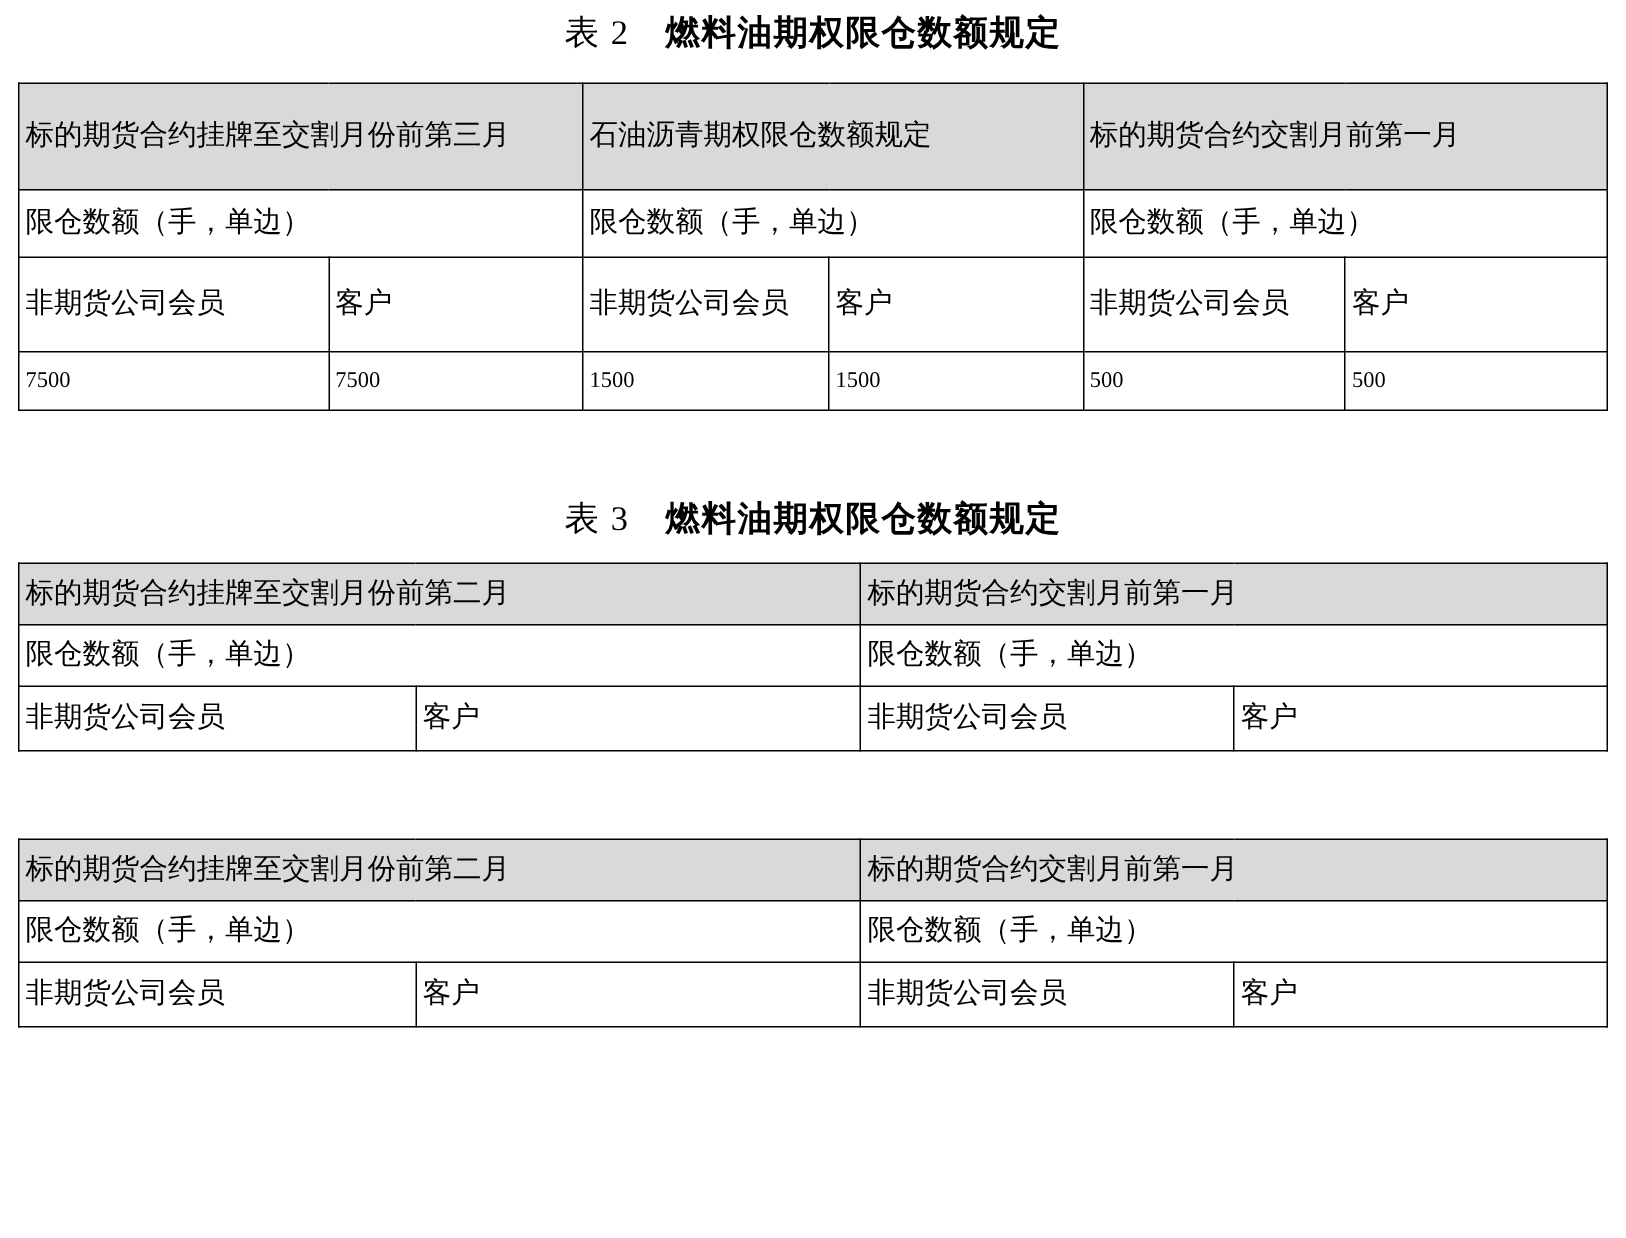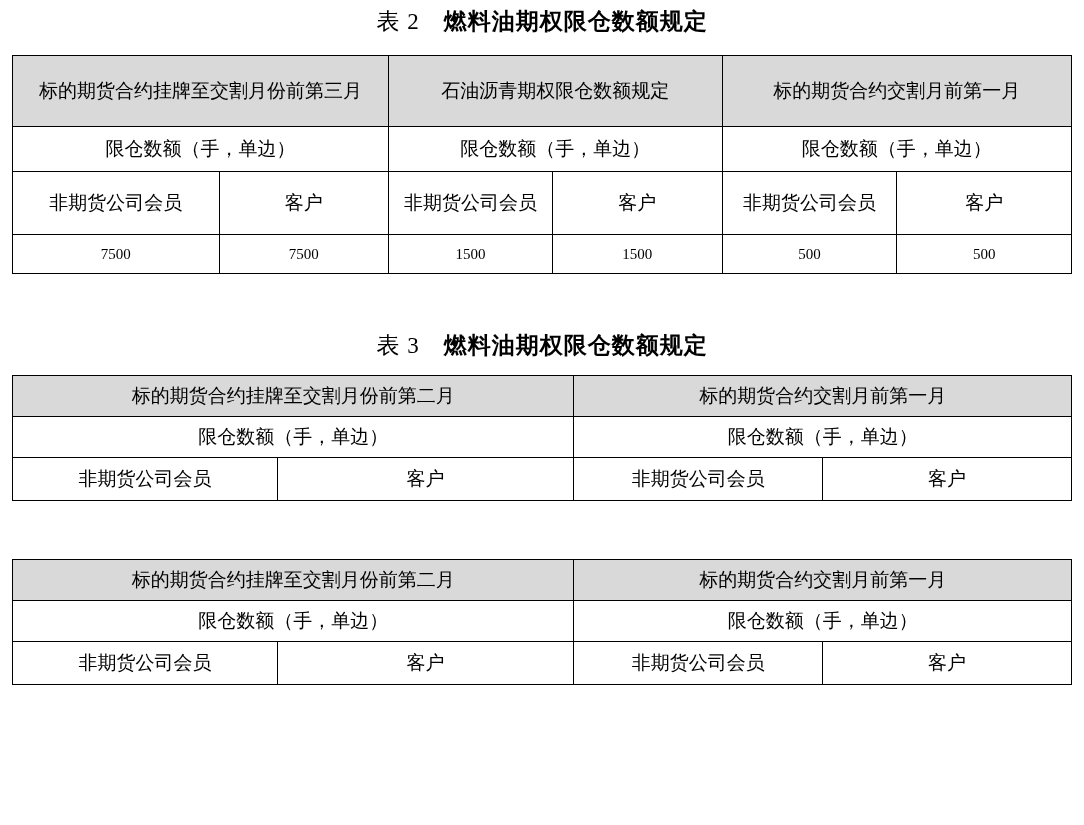--- a/index.html
+++ b/index.html
@@ -37,21 +37,21 @@
     width: 24px;
   }
   table {
     border-collapse: collapse;
     width: 1060px;
     margin: 0 auto;
     table-layout: fixed;
   }
   table td {
     border: 1px solid #000000;
-    text-align: center;
+    text-align: left;
     vertical-align: middle;
     font-size: 19px;
     font-family: "Liberation Serif", "DejaVu Serif", serif;
     padding: 5px 4px;
     line-height: 1.35;
   }
   td.hdr {
     background: #d9d9d9;
     font-weight: normal;
   }

